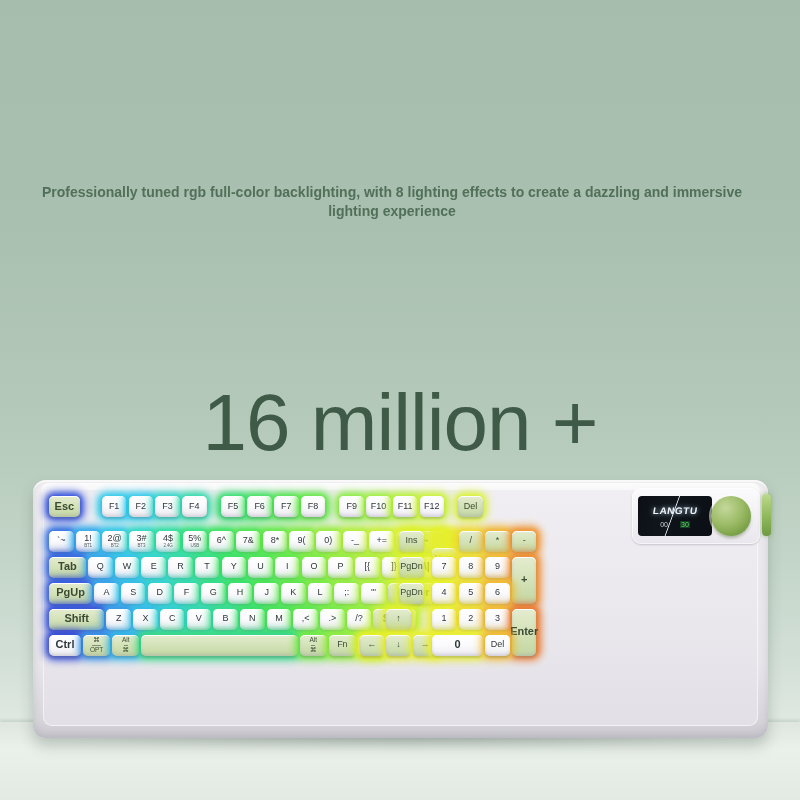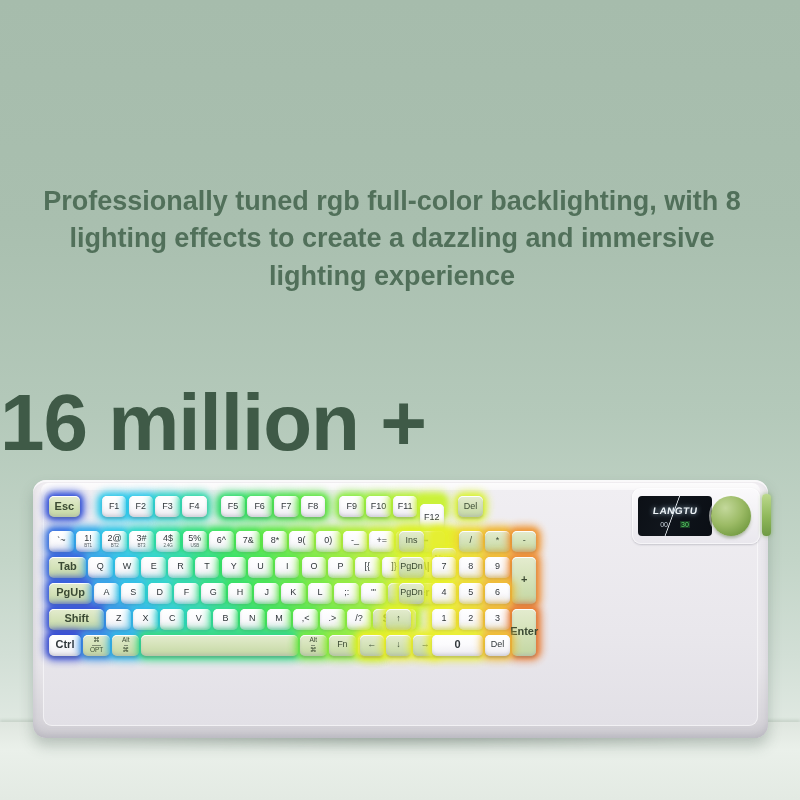--- a/index.html
+++ b/index.html
@@ -41,28 +41,28 @@
     position: absolute; top: 72px; left: 0; right: 0;
     text-align: center;
     font-size: 62px; font-weight: 700;
     letter-spacing: -0.5px;
     color: #405a48;
     line-height: 1.05;
   }
   .subhead {
     position: absolute; top: 183px; left: 36px; right: 52px;
     text-align: center;
-    font-size: 27px; font-weight: 700;
+    font-size: 14px; font-weight: 700;
     line-height: 1.38;
     color: #51705a;
   }
   .bignum {
     position: absolute; top: 377px; left: 0; right: 0;
-    text-align: left;
-    font-size: 80px; font-weight: 700;
+    text-align: center;
+    font-size: 80px; font-weight: 400;
     letter-spacing: -1px;
     color: #3f5a47;
   }
 
   
   .kb-wrap {
     position: absolute;
     left: 33px; top: 480px;
     width: 735px; height: 258px;
   }
@@ -211,21 +211,21 @@
           <div class="key" style="left: 225.05px; top: 0px; width: 24.6px; height: 21px;">F7</div>
           <div class="glow" style="left: 249.35px; top: -2.4px; width: 29.4px; height: 25.8px; background: rgb(92, 230, 63); box-shadow: rgb(92, 230, 63) 0px 0px 7px 2px;"></div>
           <div class="key" style="left: 251.75px; top: 0px; width: 24.6px; height: 21px;">F8</div>
           <div class="glow" style="left: 288.05px; top: -2.4px; width: 29.4px; height: 25.8px; background: rgb(134, 236, 58); box-shadow: rgb(134, 236, 58) 0px 0px 7px 2px;"></div>
           <div class="key" style="left: 290.45px; top: 0px; width: 24.6px; height: 21px;">F9</div>
           <div class="glow" style="left: 314.75px; top: -2.4px; width: 29.4px; height: 25.8px; background: rgb(154, 238, 54); box-shadow: rgb(154, 238, 54) 0px 0px 7px 2px;"></div>
           <div class="key" style="left: 317.15px; top: 0px; width: 24.6px; height: 21px;">F10</div>
           <div class="glow" style="left: 341.45px; top: -2.4px; width: 29.4px; height: 25.8px; background: rgb(180, 240, 51); box-shadow: rgb(180, 240, 51) 0px 0px 7px 2px;"></div>
           <div class="key" style="left: 343.85px; top: 0px; width: 24.6px; height: 21px;">F11</div>
           <div class="glow" style="left: 368.15px; top: -2.4px; width: 29.4px; height: 25.8px; background: rgb(200, 242, 48); box-shadow: rgb(200, 242, 48) 0px 0px 7px 2px;"></div>
-          <div class="key" style="left: 370.55px; top: 8px; width: 24.6px; height: 28px;">F12</div>
+          <div class="key" style="left: 370.55px; top: 0px; width: 24.6px; height: 21px;">F12</div>
           <div class="glow" style="left: 406.85px; top: -2.4px; width: 29.4px; height: 25.8px; background: rgb(216, 242, 46); box-shadow: rgb(216, 242, 46) 0px 0px 7px 2px;"></div>
           <div class="key accent" style="left: 409.25px; top: 0px; width: 24.6px; height: 21px;">Del</div>
           <div class="glow" style="left: -2.4px; top: 32.1px; width: 29.4px; height: 25.8px; background: rgb(47, 109, 224); box-shadow: rgb(47, 109, 224) 0px 0px 7px 2px;"></div>
           <div class="key" style="left: 0px; top: 34.5px; width: 24.6px; height: 21px;">`~</div>
           <div class="glow" style="left: 24.3px; top: 32.1px; width: 29.4px; height: 25.8px; background: rgb(46, 168, 234); box-shadow: rgb(46, 168, 234) 0px 0px 7px 2px;"></div>
           <div class="key" style="left: 26.7px; top: 34.5px; width: 24.6px; height: 21px;">
             <div><span>1!</span><span class="sub">BT1</span></div>
           </div>
           <div class="glow" style="left: 51px; top: 32.1px; width: 29.4px; height: 25.8px; background: rgb(42, 198, 230); box-shadow: rgb(42, 198, 230) 0px 0px 7px 2px;"></div>
           <div class="key" style="left: 53.4px; top: 34.5px; width: 24.6px; height: 21px;">

